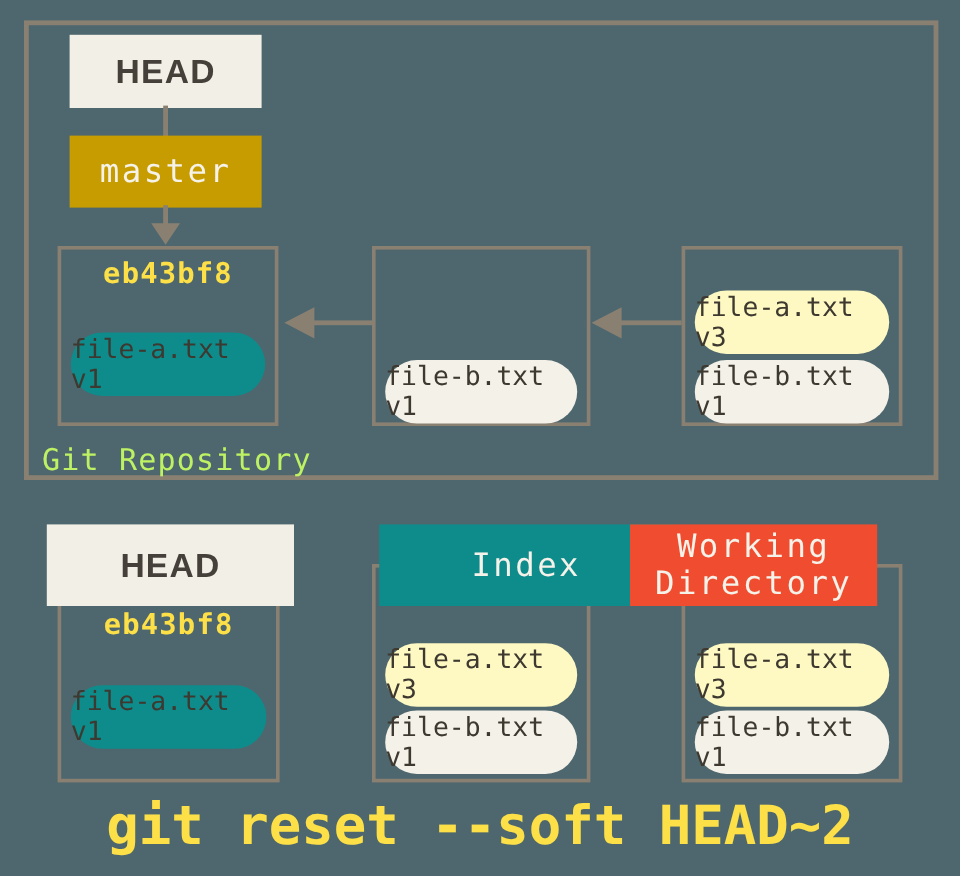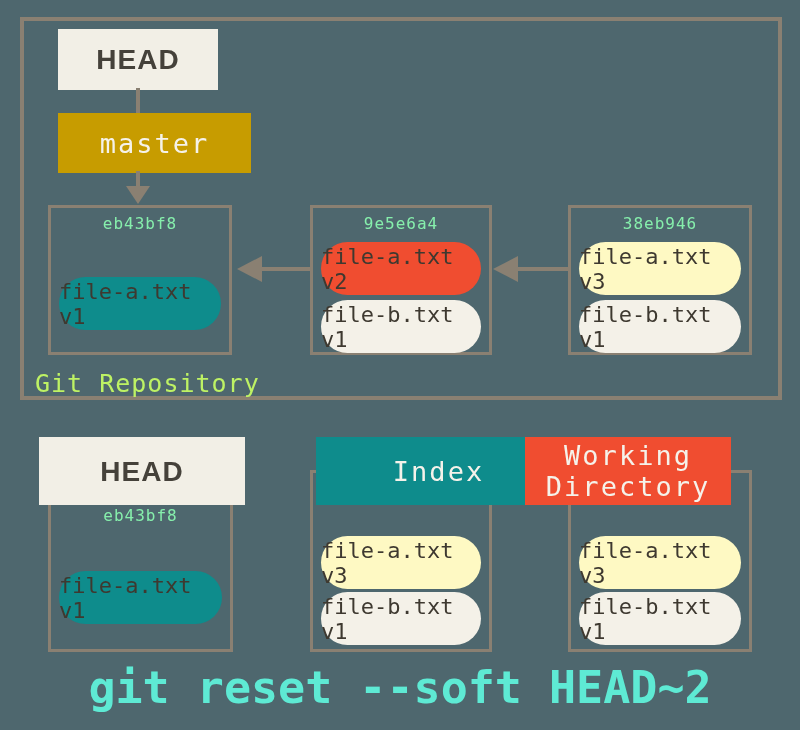--- a/index.html
+++ b/index.html
@@ -9,21 +9,21 @@
 
   
   .repo-box{left:20px;top:17px;width:762px;height:383px;border:4px solid #8A8072;}
   .repo-label{left:35px;top:369px;font-size:25px;font-weight:normal;color:#bef264;letter-spacing:1px;}
 
   
   .ref-box{display:flex;align-items:center;justify-content:center;text-align:center;}
   .head-top{left:58px;top:29px;width:160px;height:61px;background:#F2EFE6;
             font-family:"Liberation Sans",sans-serif;font-size:28px;font-weight:600;
             color:#45413A;letter-spacing:1px;}
-  .master-box{left:58px;top:113px;width:193px;height:60px;background:#C79C00;
+  .master-box{left:58px;top:113px;width:160px;height:60px;background:#C79C00;
               font-size:27px;color:#F5F2EA;letter-spacing:2px;}
 
   
   .vline{width:4px;background:#8A8072;}
   .vline1{left:136px;top:88px;height:27px;}
   .vline2{left:136px;top:171px;height:17px;}
   .arrow-down{left:126px;top:186px;width:0;height:0;
               border-left:12px solid transparent;border-right:12px solid transparent;
               border-top:18px solid #8A8072;}
   .hshaft{height:4px;background:#8A8072;top:267px;}
@@ -34,21 +34,21 @@
               border-right:25px solid #8A8072;}
   .ahead1{left:237px;}
   .ahead2{left:493px;}
 
   
   .commit{top:205px;height:150px;border:3px solid #8A8072;}
   .commit1{left:48px;width:184px;}
   .commit2{left:310px;width:182px;}
   .commit3{left:568px;width:184px;}
   .hash{position:absolute;left:0;right:0;top:6px;text-align:center;
-        font-size:16px;font-weight:normal;color:#86efac;letter-spacing:1px;}
+        font-size:24px;font-weight:bold;color:#fde047;letter-spacing:1px;}
 
   
   .pill{position:absolute;left:8px;right:8px;height:53px;border-radius:27px;
         display:flex;align-items:center;justify-content:center;
         font-size:22px;color:#3E3930;}
   .pill.teal{background:#0E8C8C;margin-top:35px;}
   .pill.red{background:#F04D30;}
   .pill.gold{background:#fef9c3;}
   .pill.cream{background:#F4F1E8;}
   .p-row1{top:34px;}
@@ -65,21 +65,21 @@
   .container{top:470px;height:182px;border:3px solid #8A8072;}
   .cont-head{left:48px;width:185px;}
   .cont-index{left:310px;width:182px;}
   .cont-wd{left:568px;width:184px;}
   .cont-hash{top:33px;}
   .b-row1{top:63px;}
   .b-row2{top:119px;}
 
   
   .caption{left:0;right:0;top:661px;text-align:center;font-size:45px;font-weight:bold;
-           color:#5eead4;letter-spacing:0;}
+           color:#fde047;letter-spacing:0;}
 </style>
 </head>
 <body>
 
 <div class="abs repo-box"></div>
 <div class="abs repo-label">Git Repository</div>
 
 <div class="abs ref-box head-top">
   <span>HEAD</span>
 </div>
@@ -90,27 +90,24 @@
 </div>
 <div class="abs vline vline2"></div>
 <div class="abs arrow-down"></div>
 
 <div class="abs commit commit1">
   <div class="hash">eb43bf8</div>
   <div class="pill teal p-row1">file-a.txt v1</div>
 </div>
 
 <div class="abs commit commit2">
-  <div class="hash">9e5e6a4</div>
-  <div class="pill red p-row1">file-a.txt v2</div>
   <div class="pill cream p-row2">file-b.txt v1</div>
 </div>
 
 <div class="abs commit commit3">
-  <div class="hash">38eb946</div>
   <div class="pill gold p-row1">file-a.txt v3</div>
   <div class="pill cream p-row2">file-b.txt v1</div>
 </div>
 
 <div class="abs hshaft shaft1"></div>
 <div class="abs arrow-left ahead1"></div>
 <div class="abs hshaft shaft2"></div>
 <div class="abs arrow-left ahead2"></div>
 
 <div class="abs container cont-head">

